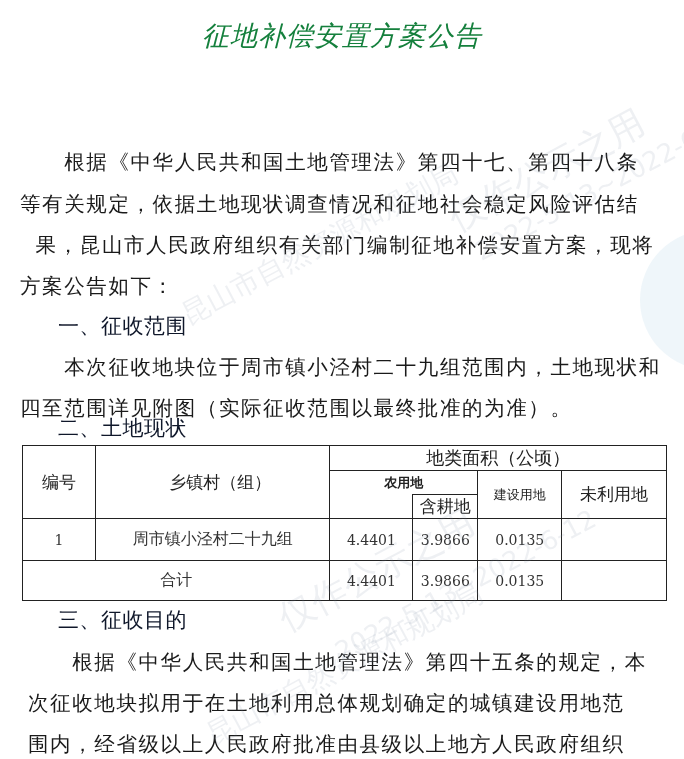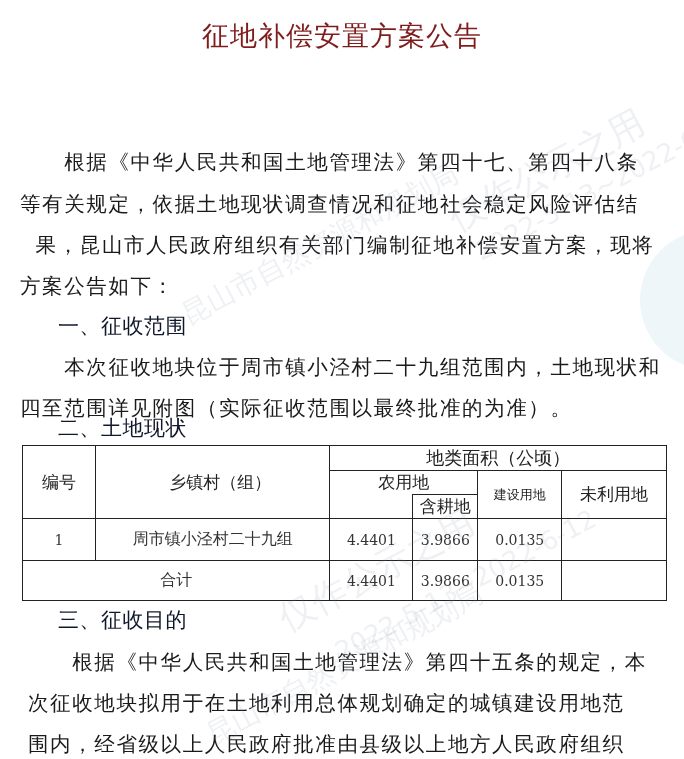--- a/index.html
+++ b/index.html
@@ -6,21 +6,21 @@
   body {
     width: 684px; height: 759px; overflow: hidden;
     background: #ffffff; position: relative;
     font-family: "DejaVu Serif", "Liberation Serif", serif;
     color: #1a1a1a;
   }
   .page { position: absolute; left: 0; top: 0; width: 684px; height: 759px; }
   .title {
     position: absolute; left: 0; width: 684px; top: 18px;
     text-align: center; font-family: "DejaVu Sans", sans-serif;
-    font-size: 27px; letter-spacing: 1px; color: #7f1d1d;
+    font-size: 27px; letter-spacing: 1px; color: #15803d; font-style: italic;
   }
   .line {
     position: absolute; left: 20px; width: 650px;
     font-size: 20.5px; line-height: 28px; white-space: nowrap;
     letter-spacing: 1.6px; color: #1a1a1a;
   }
   .heading {
     position: absolute; left: 58px;
     font-family: Liberation Sans, sans-serif; font-size: 21px;
     line-height: 28px; color: #0f172a; letter-spacing: 0.5px;
@@ -75,21 +75,21 @@
       <col style="width:84px">
       <col style="width:105px">
     </colgroup>
     <tbody>
         <tr style="height:22px;">
       <td rowspan="3" style="font-size:17px;">编号</td>
       <td rowspan="3" style="font-size:17px;padding-left:15px;">乡镇村（组）</td>
       <td colspan="4" style="font-size:18px;">地类面积（公顷）</td>
     </tr>
     <tr style="height:24px;">
-      <td colspan="2" style="border-bottom:none; font-size:17px; padding-left:0;">农用地</td>
+      <td colspan="2" style="border-bottom:none; font-size:13px; padding-left:0;font-weight:bold;">农用地</td>
       <td rowspan="2" style="font-size:13px;">建设用地</td>
       <td rowspan="2" style="font-size:17px;">未利用地</td>
     </tr>
     <tr style="height:22px;">
       <td style="border-top:none;"></td>
       <td style="font-size:17px;">含耕地</td>
     </tr>
     <tr style="height:42px;">
       <td class="num">1</td>
       <td class="cell-text">周市镇小泾村二十九组</td>

